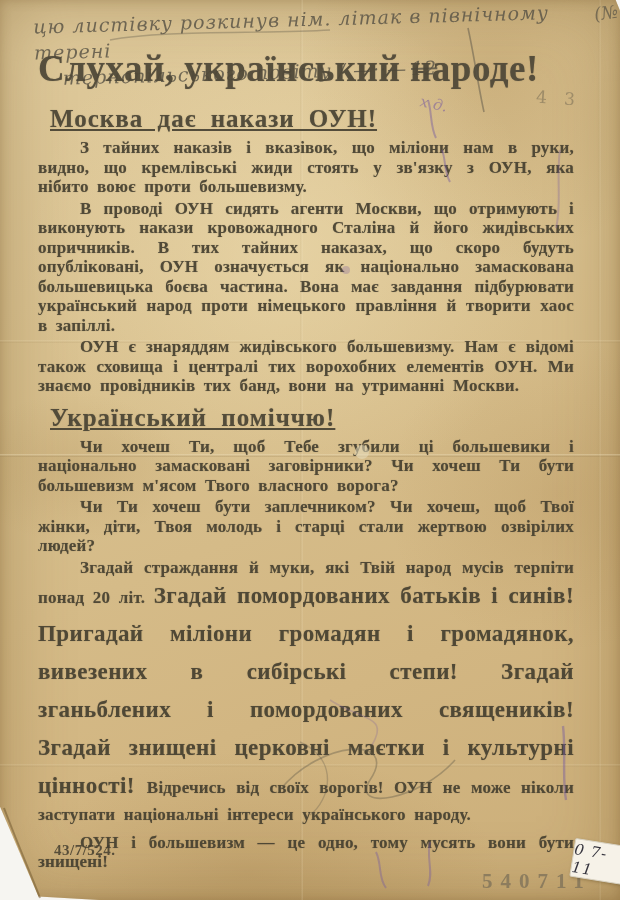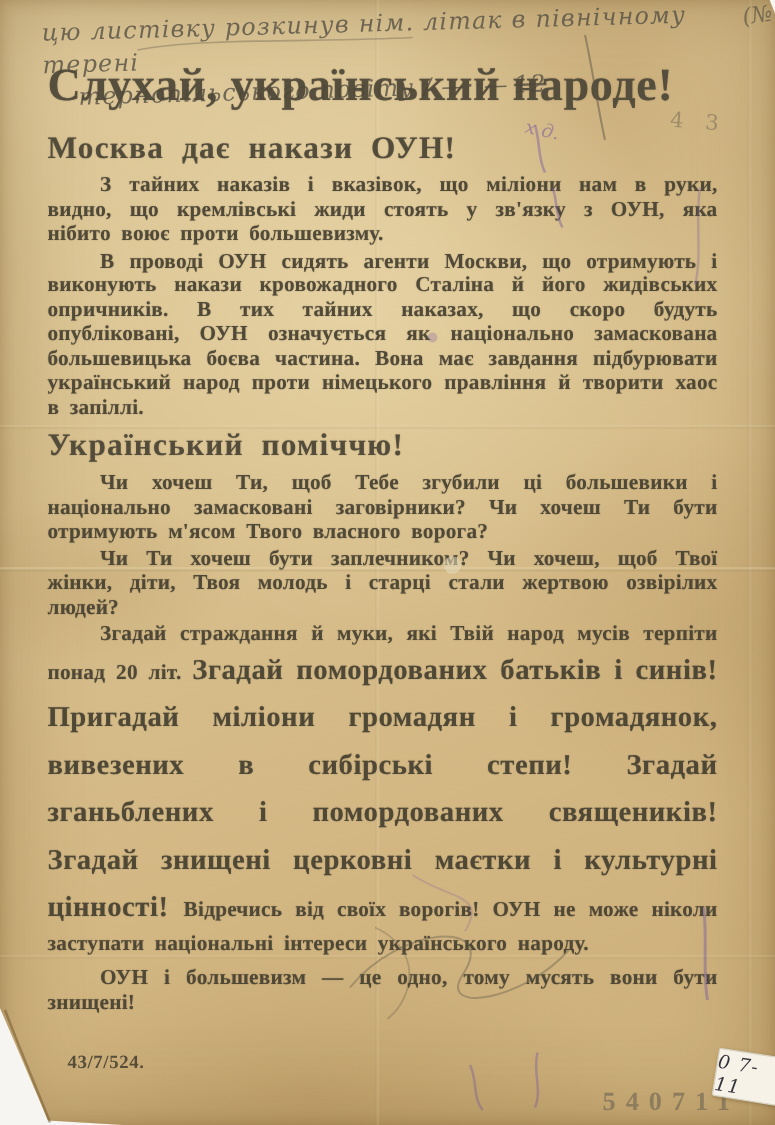--- a/index.html
+++ b/index.html
@@ -28,23 +28,24 @@
   .crease.v{top:0;bottom:0;width:3px;
     background:linear-gradient(to right, rgba(120,90,40,.14), rgba(255,246,218,.30));}
   
   .content{position:absolute;left:38px;top:48px;width:536px;color:#4b4536;}
   .title{
     font-size:37px;line-height:41px;font-weight:bold;margin:0 0 16px 0;
     color:rgba(78,72,56,.88);letter-spacing:.5px;white-space:nowrap;
     text-shadow:0 0 1px rgba(78,72,56,.55);
   }
   .h-sub{
-    font-size:25px;line-height:27px;font-weight:bold;margin:8px 0 6px 0;
+    font-size:25px;line-height:27px;font-weight:bold;margin:8px 0 6px 12px;
     color:rgba(74,68,52,.88);letter-spacing:1px;word-spacing:7px;
     text-shadow:0 0 1px rgba(74,68,52,.5);
+    text-decoration:underline;
   }
   .content p{
     margin:0 0 2px 0;font-size:17px;line-height:19.5px;font-weight:bold;
     text-align:justify;text-indent:42px;color:rgba(70,64,48,.88);
     word-spacing:4px;letter-spacing:.2px;
     text-shadow:0 0 1px rgba(70,64,48,.45);
   }
   .big{font-size:23px;line-height:38px;letter-spacing:.4px;}
   
   .handnote{
@@ -105,22 +106,23 @@
 </div>
 <div class="corner-mark">(№</div>
 <div class="faint-num">4 3</div>
 <div class="purple-note">х д.</div>
 
 <div class="content">
   <h1 class="title">Слухай, український народе!</h1>
   <h2 class="h-sub">Москва дає накази ОУН!</h2>
   <p>З тайних наказів і вказівок, що міліони нам в руки, видно, що кремлівські жиди стоять у зв'язку з ОУН, яка нібито воює проти большевизму.</p>
   <p>В проводі ОУН сидять агенти Москви, що отримують і виконують накази кровожадного Сталіна й його жидівських опричників. В тих тайних наказах, що скоро будуть опубліковані, ОУН означується як національно замаскована большевицька боєва частина. Вона має завдання підбурювати український народ проти німецького правління й творити хаос в запіллі.</p>
+  <p>ОУН є знаряддям жидівського большевизму. Нам є відомі також сховища і централі тих ворохобних елементів ОУН. Ми знаємо провідників тих банд, вони на утриманні Москви.</p>
   <h2 class="h-sub">Український поміччю!</h2>
-  <p>Чи хочеш Ти, щоб Тебе згубили ці большевики і національно замасковані заговірники? Чи хочеш Ти бути отримують м'ясом Твого власного ворога?</p>
+  <p>Чи хочеш Ти, щоб Тебе згубили ці большевики і національно замасковані заговірники? Чи хочеш Ти бути большевизм м'ясом Твого власного ворога?</p>
   <p>Чи Ти хочеш бути заплечником? Чи хочеш, щоб Твої жінки, діти, Твоя молодь і старці стали жертвою озвірілих людей?</p>
   <p><span>Згадай страждання й муки, які Твій народ мусів терпіти понад 20 літ. </span><span class="big">Згадай помордованих батьків і синів! Пригадай міліони громадян і громадянок, вивезених в сибірські степи! Згадай зганьблених і помордованих священиків! Згадай знищені церковні маєтки і культурні цінності! </span><span>Відречись від своїх ворогів! ОУН не може ніколи заступати національні інтереси українського народу.</span></p>
   <p style="margin-top:8px">ОУН і большевизм — це одно, тому мусять вони бути знищені!</p>
 
 </div>
 
 <div class="print-code">43/7/524.</div>
 <div class="serial">540711</div>
 <div class="label">0 7-11</div>
 

